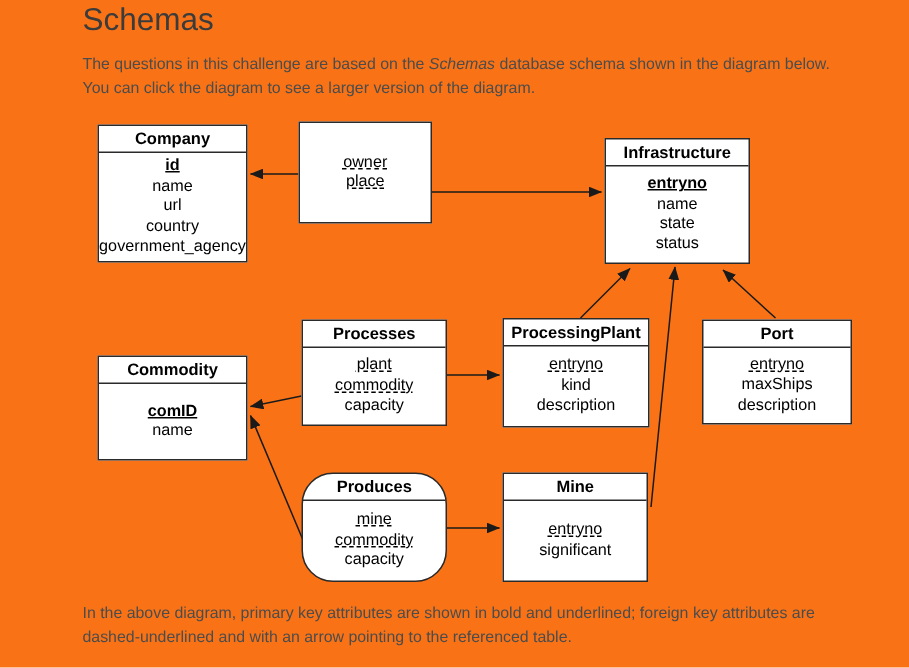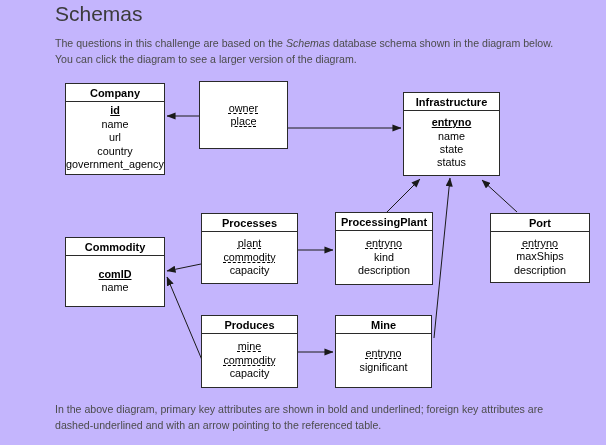--- a/index.html
+++ b/index.html
@@ -1,18 +1,18 @@
 <!DOCTYPE html>
 <html><head>
 <meta charset="utf-8">
 <style>
   * { margin:0; padding:0; box-sizing:border-box; }
   html,body { background:#fff; }
   .screen {
-    position:relative; width:606px; height:445px; background:#c4b5fd;
+    position:relative; width:606px; height:445px; background:#f97316;
     font-family:"Liberation Sans", sans-serif; overflow:hidden;
   }
   .page-title {
     position:absolute; left:55px; top:0px;
     font-size:21px; font-weight:400; color:#3b3b3b; line-height:27px;
   }
   .para {
     position:absolute; left:55px; width:512px;
     font-size:10.6px; line-height:15.5px; color:#4c4c4c;
   }
@@ -104,36 +104,36 @@
         </div>
       </div>
       <div class="tbl" style="left: 280px; top: 137px; width: 98px; height: 73px;">
         <div class="tbl-h">ProcessingPlant</div>
         <div class="tbl-b">
           <span class="attr fk">entryno</span>
           <span class="attr">kind</span>
           <span class="attr">description</span>
         </div>
       </div>
-      <div class="tbl" style="left: 435px; top: 138px; width: 100px; height: 70px;">
+      <div class="tbl" style="left: 413px; top: 138px; width: 100px; height: 70px;">
         <div class="tbl-h">Port</div>
         <div class="tbl-b">
           <span class="attr fk">entryno</span>
           <span class="attr">maxShips</span>
           <span class="attr">description</span>
         </div>
       </div>
       <div class="tbl" style="left: 10px; top: 162px; width: 100px; height: 70px;">
         <div class="tbl-h">Commodity</div>
         <div class="tbl-b">
           <span class="attr pk">comID</span>
           <span class="attr">name</span>
         </div>
       </div>
-      <div class="tbl" style="left: 146px; top: 240px; width: 97px; height: 73px;">
+      <div class="tbl" style="left: 146px; top: 240px; width: 97px; height: 73px; border-radius: 21px;">
         <div class="tbl-h">Produces</div>
         <div class="tbl-b">
           <span class="attr fk">mine</span>
           <span class="attr fk">commodity</span>
           <span class="attr">capacity</span>
         </div>
       </div>
       <div class="tbl" style="left: 280px; top: 240px; width: 97px; height: 73px;">
         <div class="tbl-h">Mine</div>
         <div class="tbl-b">

